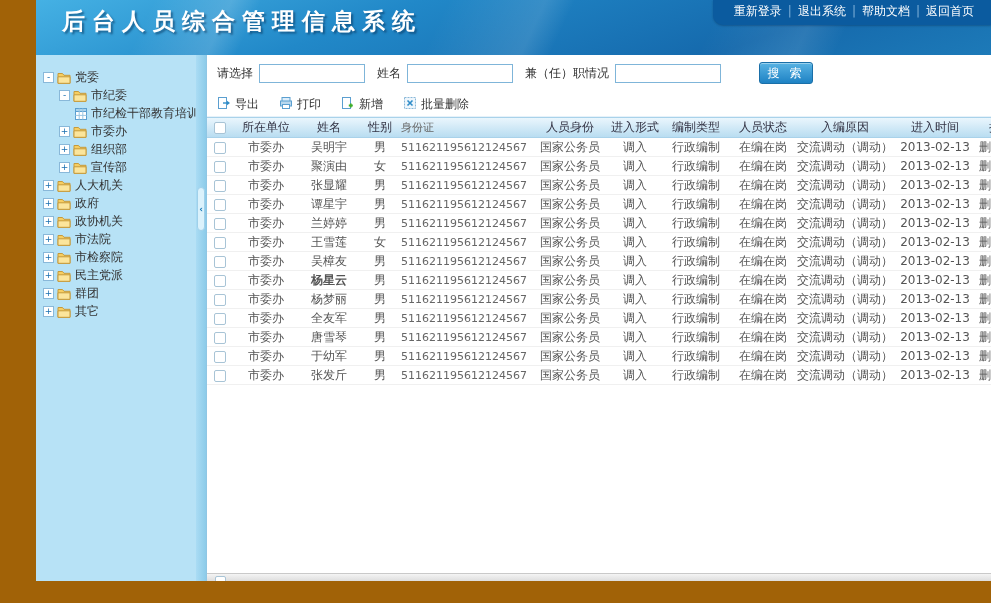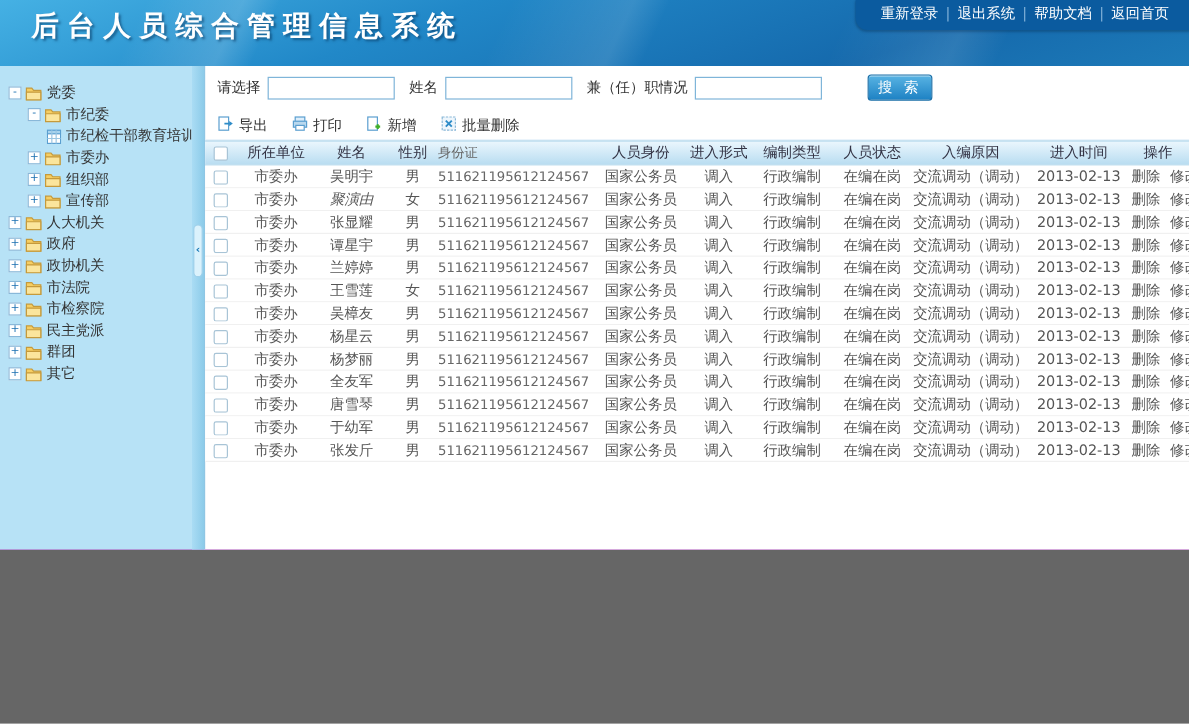--- a/index.html
+++ b/index.html
@@ -1,18 +1,18 @@
 <!DOCTYPE html>
 <html><head>
 <meta charset="utf-8">
 <style>
   * { margin:0; padding:0; box-sizing:border-box; }
   body { background:#666; }
-  .wrap { width:991px; height:458px; position:relative; overflow:hidden; background:#d946ef;
-          font-family:"DejaVu Sans","Liberation Sans",sans-serif; margin:0 auto; }
+  .wrap { width:991px; height:603px; position:relative; overflow:hidden; background:#a16207;
+          font-family:"DejaVu Sans","Liberation Sans",sans-serif; margin:0 auto;padding-left:36px; }
 
   
   .header { height:55px; position:relative; overflow:hidden;
             background:linear-gradient(160deg,#45b1e4 0%,#2188c8 35%,#1569ac 75%,#1d7ab8 100%); }
   .header::before { content:""; position:absolute; inset:0;
             background:linear-gradient(115deg, transparent 12%, rgba(255,255,255,.16) 20%, transparent 23%,
                        transparent 42%, rgba(255,255,255,.12) 52%, transparent 55%,
                        transparent 70%, rgba(255,255,255,.10) 80%, transparent 84%); }
   .title { position:absolute; left:26px; top:6px; color:#fff; font-size:23px; font-weight:bold;
            letter-spacing:7px; text-shadow:2px 2px 2px rgba(5,50,90,.55); }
@@ -321,21 +321,21 @@
             <div class="cell" style="width: 52px;">调入</div>
             <div class="cell" style="width: 70px;">行政编制</div>
             <div class="cell" style="width: 64px;">在编在岗</div>
             <div class="cell" style="width: 100px;">交流调动（调动）</div>
             <div class="cell" style="width: 80px;">2013-02-13</div>
             <div class="cell" style="width: 52px;"><span class="action-link">删除</span><span class="action-link">修改</span></div>
           </div>
           <div class="trow">
             <div class="cell" style="width: 26px;"><span class="cb"></span></div>
             <div class="cell" style="width: 66px;">市委办</div>
-            <div class="cell" style="width: 60px; font-style: italic;">聚演由</div>
+            <div class="cell" style="width: 60px;">聚演由</div>
             <div class="cell" style="width: 42px;">女</div>
             <div class="cell left" style="width: 130px;">511621195612124567</div>
             <div class="cell" style="width: 78px;">国家公务员</div>
             <div class="cell" style="width: 52px;">调入</div>
             <div class="cell" style="width: 70px;">行政编制</div>
             <div class="cell" style="width: 64px;">在编在岗</div>
             <div class="cell" style="width: 100px;">交流调动（调动）</div>
             <div class="cell" style="width: 80px;">2013-02-13</div>
             <div class="cell" style="width: 52px;"><span class="action-link">删除</span><span class="action-link">修改</span></div>
           </div>
@@ -405,21 +405,21 @@
             <div class="cell" style="width: 52px;">调入</div>
             <div class="cell" style="width: 70px;">行政编制</div>
             <div class="cell" style="width: 64px;">在编在岗</div>
             <div class="cell" style="width: 100px;">交流调动（调动）</div>
             <div class="cell" style="width: 80px;">2013-02-13</div>
             <div class="cell" style="width: 52px;"><span class="action-link">删除</span><span class="action-link">修改</span></div>
           </div>
           <div class="trow">
             <div class="cell" style="width: 26px;"><span class="cb"></span></div>
             <div class="cell" style="width: 66px;">市委办</div>
-            <div class="cell" style="width: 60px;">杨星云</div>
+            <div class="cell" style="width: 60px; font-weight: bold;">杨星云</div>
             <div class="cell" style="width: 42px;">男</div>
             <div class="cell left" style="width: 130px;">511621195612124567</div>
             <div class="cell" style="width: 78px;">国家公务员</div>
             <div class="cell" style="width: 52px;">调入</div>
             <div class="cell" style="width: 70px;">行政编制</div>
             <div class="cell" style="width: 64px;">在编在岗</div>
             <div class="cell" style="width: 100px;">交流调动（调动）</div>
             <div class="cell" style="width: 80px;">2013-02-13</div>
             <div class="cell" style="width: 52px;"><span class="action-link">删除</span><span class="action-link">修改</span></div>
           </div>

